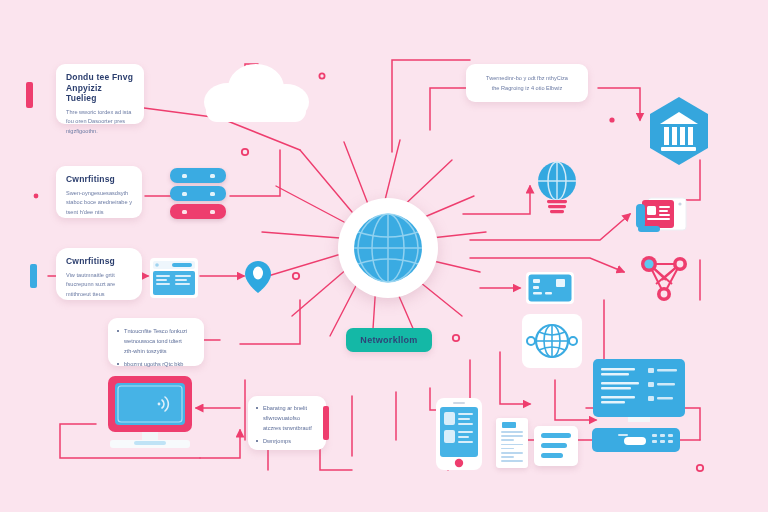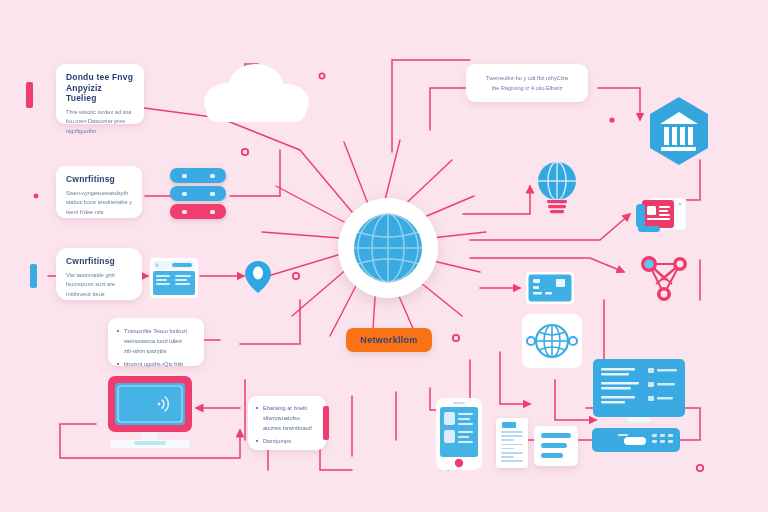--- a/index.html
+++ b/index.html
@@ -28,21 +28,21 @@
     font-size:5.6px;color:#6a7aa3;line-height:1.72;
     filter:blur(.6px);
   }
   .card .b.two{line-height:1.8;}
   .bul{font-size:5.6px;color:#5d6e99;line-height:1.75;filter:blur(.6px);
        padding-left:7px;position:relative;margin-bottom:4px;}
   .bul:before{content:"";position:absolute;left:0;top:3px;width:2px;height:2px;
        border-radius:50%;background:#4b5c87;}
 
   .pill{
-    position:absolute;background:#f97316;border-radius:7px;
+    position:absolute;background:#14b8a6;border-radius:7px;
     box-shadow:0 3px 6px rgba(180,110,140,.2);
     display:flex;align-items:center;justify-content:center;
   }
   .pill .t{font-size:9px;font-weight:bold;color:#2f4478;filter:blur(.5px);letter-spacing:.3px;}
   .pill .dot{width:2.5px;height:2.5px;border-radius:50%;background:#3c4f83;margin-right:4px;}
 
   .accent-bar{position:absolute;border-radius:2px;}
 
   
   .icon{position:absolute;}

